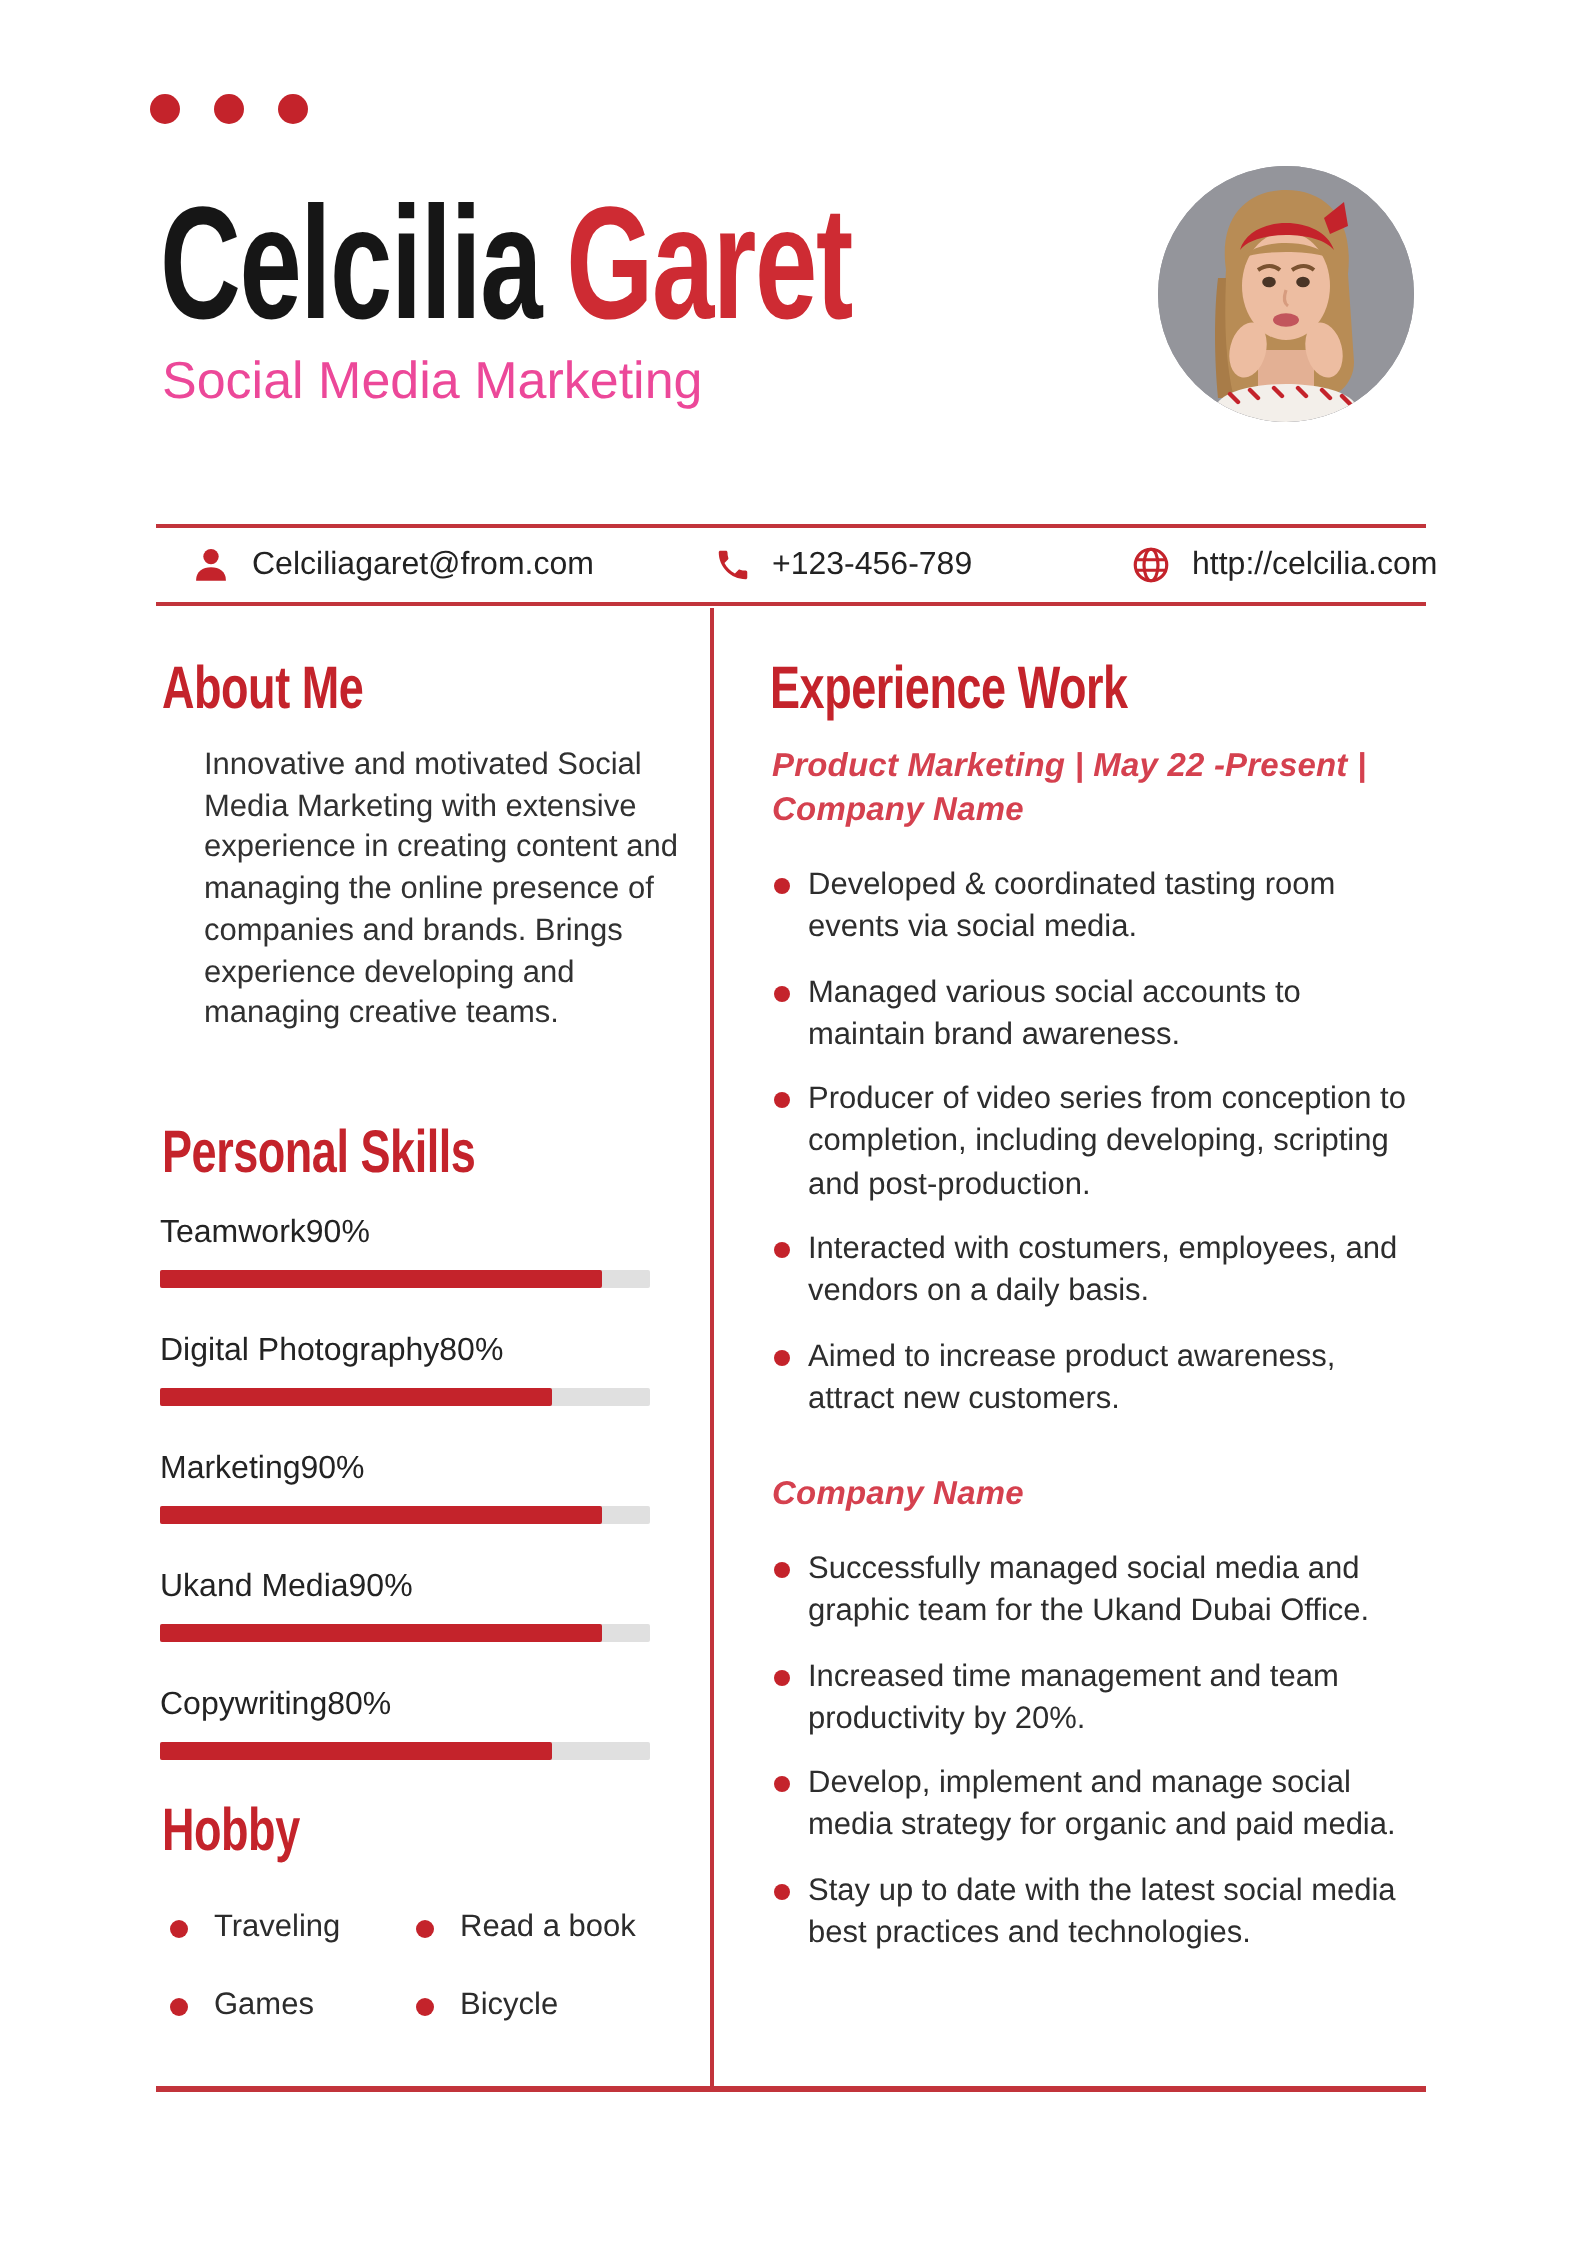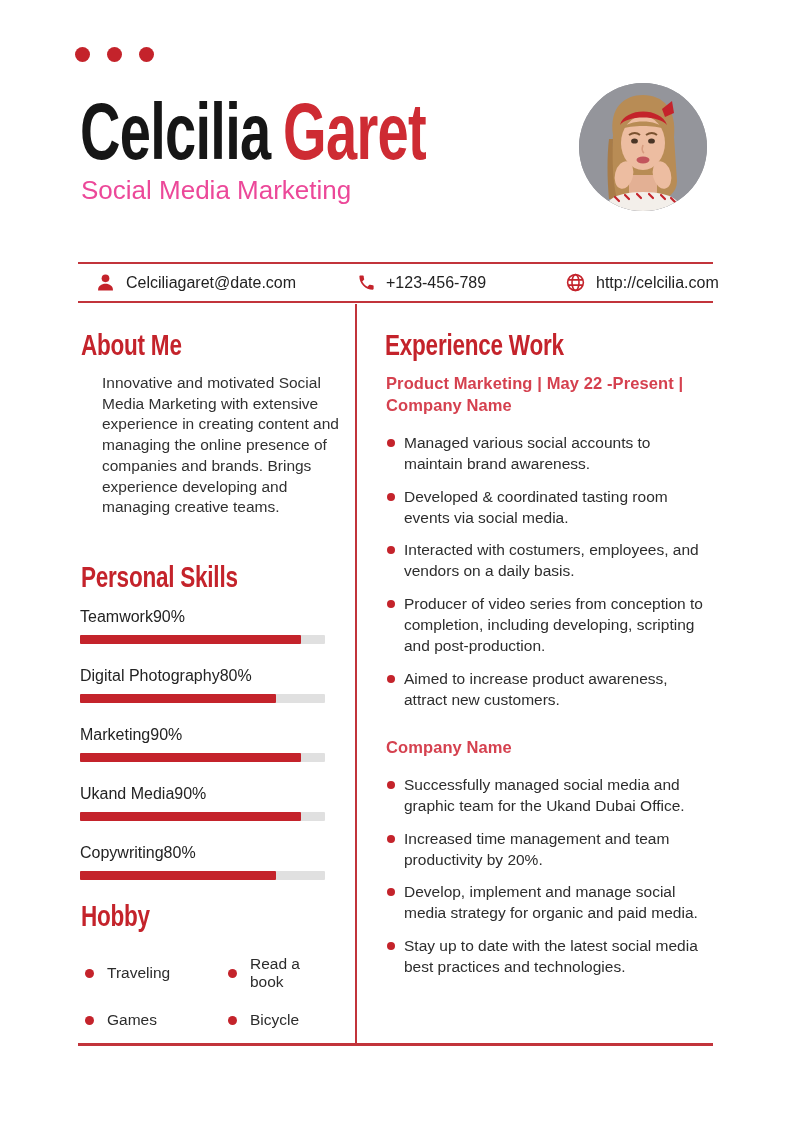--- a/index.html
+++ b/index.html
@@ -42,27 +42,27 @@
   .about-text{position:absolute;left:81px;top:373px;width:248px;font-size:15.5px;
               line-height:20.7px;color:var(--body);margin-left:21px;}
   
   .skills{position:absolute;left:80px;top:608px;width:245px;}
   .skill{margin-bottom:23px;}
   .skill-top{display:flex;justify-content:flex-start;align-items:baseline;font-size:16px;color:#232323;}
   .track{margin-top:9px;width:100%;height:9px;background:var(--track);border-radius:1px;}
   .fill{height:100%;background:var(--red);border-radius:1px;}
   
   .hobby-grid{position:absolute;left:85px;top:955px;width:250px;display:grid;
-              grid-template-columns:123px auto;row-gap:21px;gap:20px;}
+              grid-template-columns:123px auto;row-gap:21px;}
   .hobby-item{display:flex;align-items:center;gap:13px;font-size:15.5px;color:#2c2c2c;}
   .hdot{width:9px;height:9px;border-radius:50%;background:var(--red);flex:0 0 9px;}
   
   .job{position:absolute;left:386px;width:326px;}
   .job1{top:372px;} .job2{top:736px;}
-  .job-heading{font-size:16.5px;font-weight:700;color:var(--job-red);
+  .job-heading{font-size:16.5px;font-style:italic;font-weight:700;color:var(--job-red);
                line-height:22px;letter-spacing:.1px;}
   .job ul{list-style:none;margin-top:16px;}
   .job li{position:relative;padding-left:18px;margin-bottom:11px;font-size:15.5px;
           line-height:21.3px;color:#2d2d2d;}
   .job li .dot{position:absolute;left:1px;top:7px;width:8px;height:8px;border-radius:50%;
                background:var(--red);}
 </style>
 </head>
 <body>
 
@@ -111,21 +111,21 @@
   </div>
 
   <div class="contact-bar">
     <div class="contact-item ci-email">
       <span class="cicon">
         <svg width="21" height="21" viewBox="0 0 24 24" fill="#C4232B">
             <circle cx="12" cy="7.2" r="4.4"></circle>
             <path d="M3.5 20.5c0-4.6 3.8-7.2 8.5-7.2s8.5 2.6 8.5 7.2v.5h-17z"></path>
           </svg>
       </span>
-      <span>Celciliagaret@date.com</span>
+      <span>Celciliagaret@from.com</span>
     </div>
     <div class="contact-item ci-phone">
       <span class="cicon">
         <svg width="19" height="19" viewBox="0 0 24 24" fill="#C4232B">
             <path d="M6.62 10.79c1.44 2.83 3.76 5.14 6.59 6.59l2.2-2.2c.27-.27.67-.36 1.02-.24 1.12.37 2.33.57 3.57.57.55 0 1 .45 1 1V20c0 .55-.45 1-1 1-9.39 0-17-7.61-17-17 0-.55.45-1 1-1h3.5c.55 0 1 .45 1 1 0 1.25.2 2.45.57 3.57.11.35.03.74-.25 1.02l-2.2 2.2z"></path>
           </svg>
       </span>
       <span>+123-456-789</span>
     </div>
     <div class="contact-item ci-web">
@@ -216,24 +216,24 @@
     </div>
 
   <h2 class="sec-title exp-title">Experience Work</h2>
 
   <div class="job job1">
     <div class="job-heading">
       <div>Product Marketing | May 22 -Present |</div>
       <div>Company Name</div>
     </div>
     <ul>
+        <li><span class="dot"></span><span class="li-text">Developed &amp; coordinated tasting room events via social media.</span></li>
         <li><span class="dot"></span><span class="li-text">Managed various social accounts to maintain brand awareness.</span></li>
-        <li><span class="dot"></span><span class="li-text">Developed &amp; coordinated tasting room events via social media.</span></li>
+        <li><span class="dot"></span><span class="li-text">Producer of video series from conception to completion, including developing, scripting and post-production.</span></li>
         <li><span class="dot"></span><span class="li-text">Interacted with costumers, employees, and vendors on a daily basis.</span></li>
-        <li><span class="dot"></span><span class="li-text">Producer of video series from conception to completion, including developing, scripting and post-production.</span></li>
         <li><span class="dot"></span><span class="li-text">Aimed to increase product awareness, attract new customers.</span></li>
       </ul>
   </div>
 
   <div class="job job2">
     <div class="job-heading">
       <div>Company Name</div>
     </div>
     <ul>
         <li><span class="dot"></span><span class="li-text">Successfully managed social media and graphic team for the Ukand Dubai Office.</span></li>

